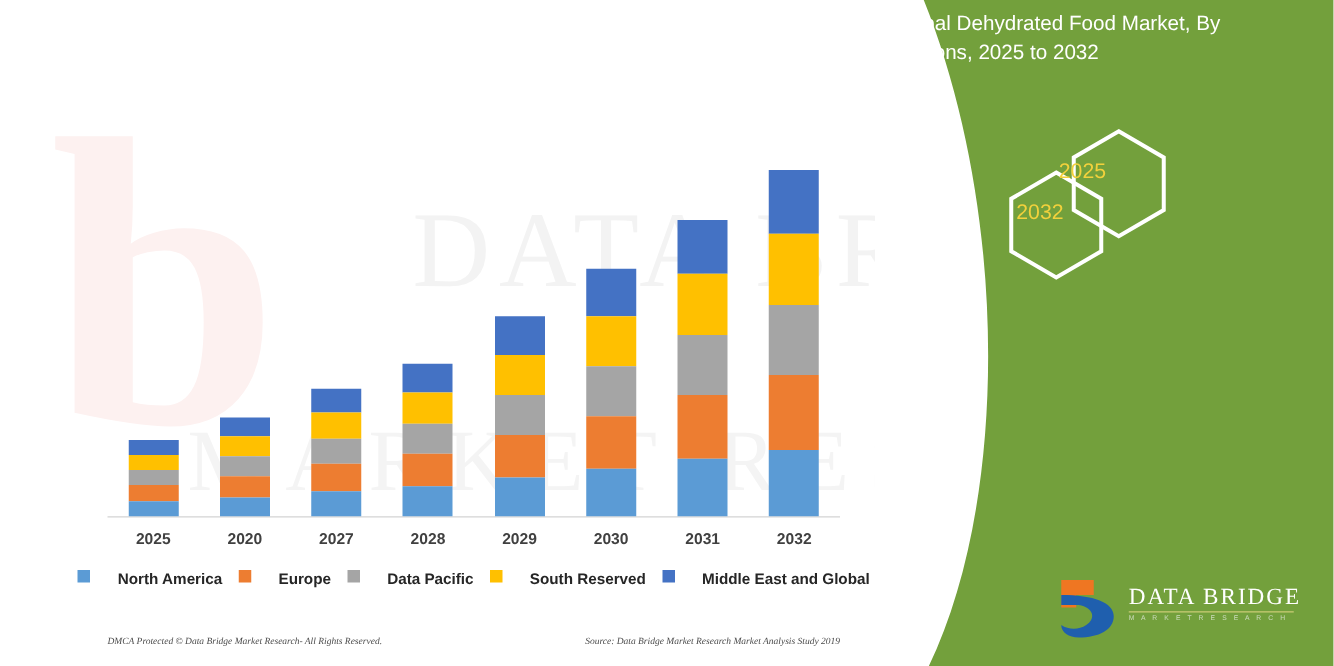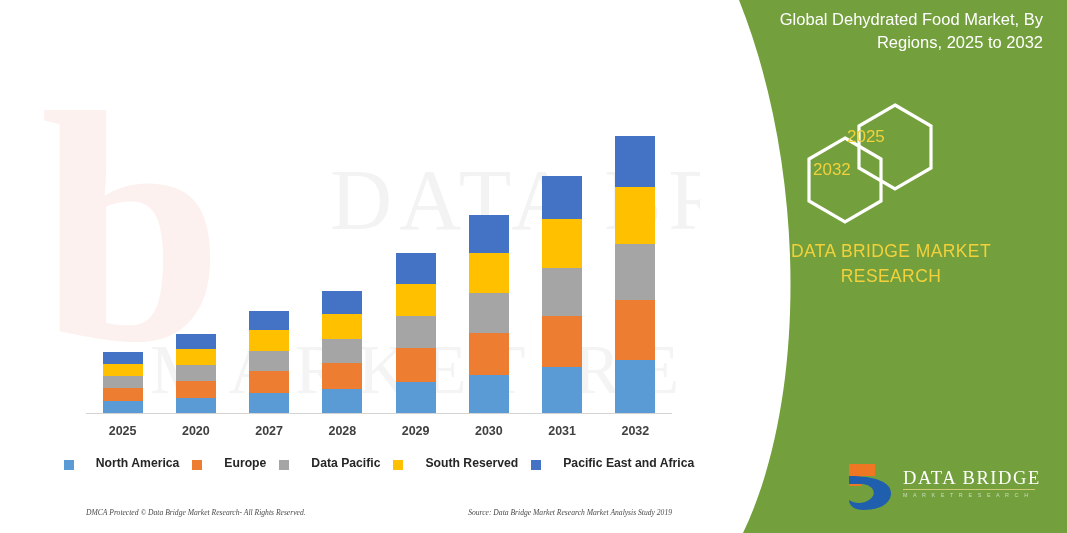--- a/index.html
+++ b/index.html
@@ -56,21 +56,21 @@
     width:400px; height:533px;
     z-index:3;
   }
   .green-panel svg { position:absolute; inset:0; display:block; }
   .gp-content { position:absolute; inset:0; }
 
   .gp-title {
     position:absolute;
     right:24px; top:8px;
     width:330px;
-    text-align:right;
+    text-align:left;
     color:#ffffff;
     font-size:16.5px;
     line-height:23px;
   }
 
   .hexwrap { position:absolute; left:0; top:0; width:400px; height:533px; }
 
   .hex-label {
     position:absolute;
     color:#f2d13c;
@@ -186,21 +186,21 @@
 
   .legend {
     position:absolute;
     left:86px; top:456px;
     width:586px;
     display:flex;
     justify-content:center;
     align-items:center;
     gap:13px;
   }
-  .legend-item { display:flex; align-items:flex-end; gap:22px; }
+  .legend-item { display:flex; align-items:flex-start; gap:22px; }
   .legend-swatch { width:10px; height:10px; flex:0 0 10px; }
   .legend-text {
     color:#262626;
     font-size:12.2px;
     font-weight:700;
     white-space:nowrap;
   }
 
   .footer {
     position:absolute;
@@ -329,21 +329,21 @@
         <div class="legend-item">
           <span class="legend-swatch" style="background: rgb(165, 165, 165);"></span>
           <span class="legend-text">Data Pacific</span>
         </div>
         <div class="legend-item">
           <span class="legend-swatch" style="background: rgb(255, 192, 0);"></span>
           <span class="legend-text">South Reserved</span>
         </div>
         <div class="legend-item">
           <span class="legend-swatch" style="background: rgb(68, 114, 196);"></span>
-          <span class="legend-text">Pacific East and Africa</span>
+          <span class="legend-text">Middle East and Global</span>
         </div>
       </div>
 
     <div class="footer">
       <span>DMCA Protected © Data Bridge Market Research-  All Rights Reserved.</span>
       <span>Source: Data Bridge Market Research  Market Analysis Study 2019</span>
     </div>
   </div>
 
   <div class="green-panel">
@@ -356,21 +356,20 @@
 
       <div class="hexwrap">
         <svg width="400" height="533" viewBox="0 0 400 533" aria-hidden="true">
           <polygon points="228,105 264,126 264,168 228,189 192,168 192,126" fill="none" stroke="#ffffff" stroke-width="3.2"></polygon>
           <polygon points="178,138 214,159 214,201 178,222 142,201 142,159" fill="none" stroke="#ffffff" stroke-width="3.2"></polygon>
         </svg>
         <div class="hex-label hex-2025-label">2025</div>
         <div class="hex-label hex-2032-label">2032</div>
       </div>
 
-      <div class="gp-brand">DATA BRIDGE MARKET RESEARCH</div>
 
       <div class="gp-logo">
         <svg width="52" height="50" viewBox="0 0 52 50" aria-hidden="true">
           <path d="M4 2 L30 2 L30 14 L16 14 L16 24 L4 24 Z" fill="#ef7622"></path>
           <path d="M4 14 C 30 14 46 20 46 31 C 46 42 34 48 18 48 C 10 48 4 44 4 38 C 10 42 18 42 24 38 C 32 33 30 24 18 22 L 4 22 Z" fill="#1f5fae"></path>
         </svg>
         <div class="gp-logo-text">DATA BRIDGE</div>
         <div class="gp-logo-rule"></div>
         <div class="gp-logo-sub">M A R K E T   R E S E A R C H</div>
       </div>

